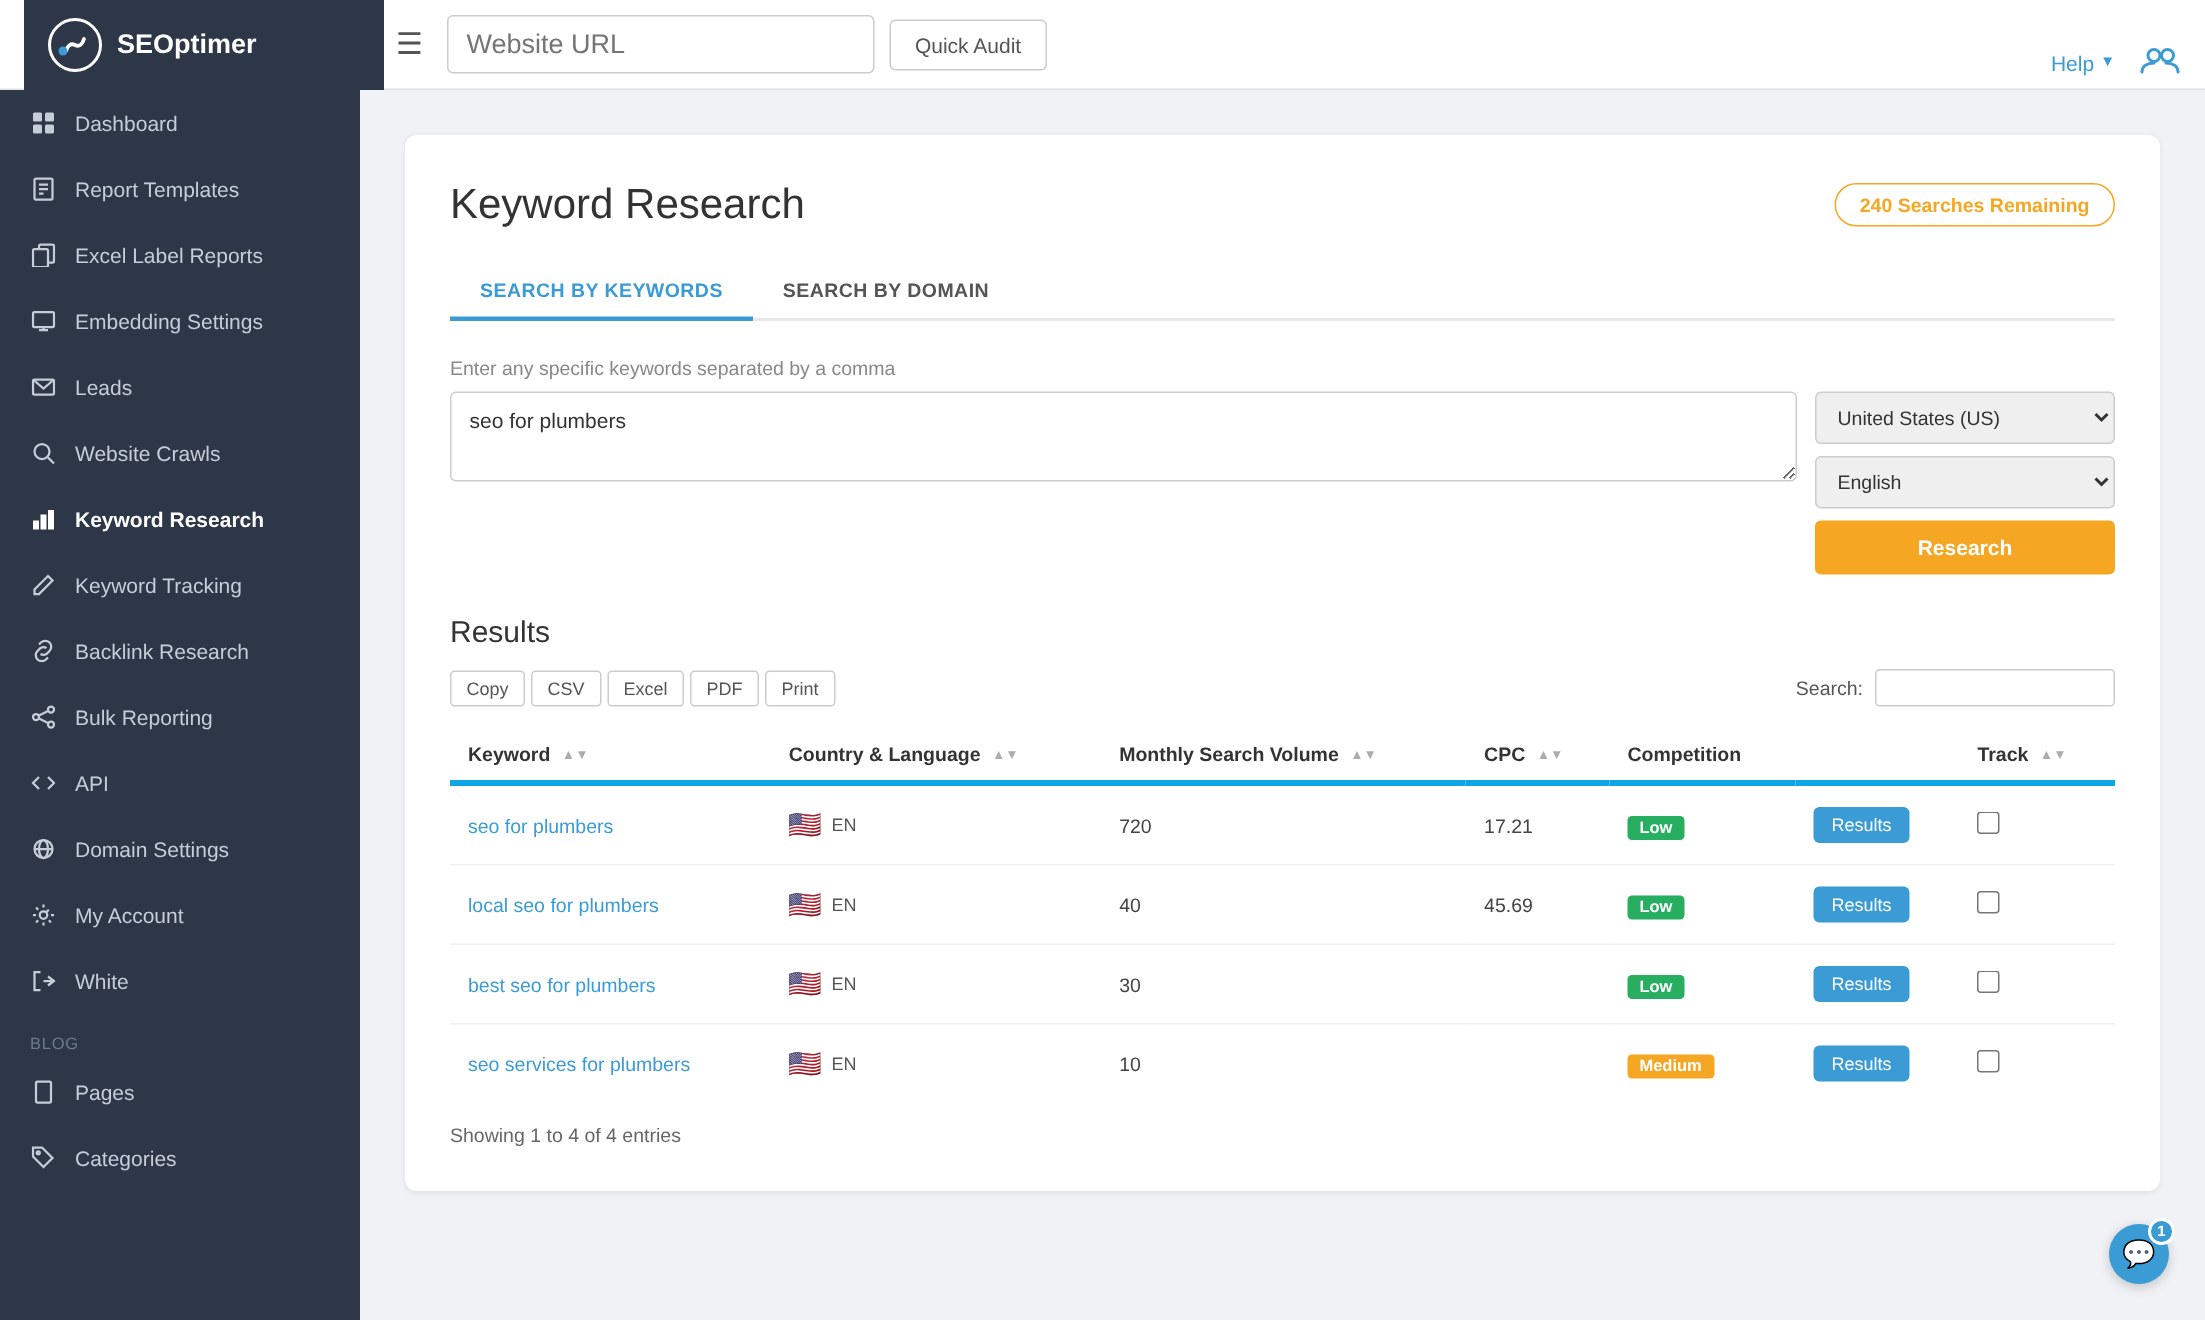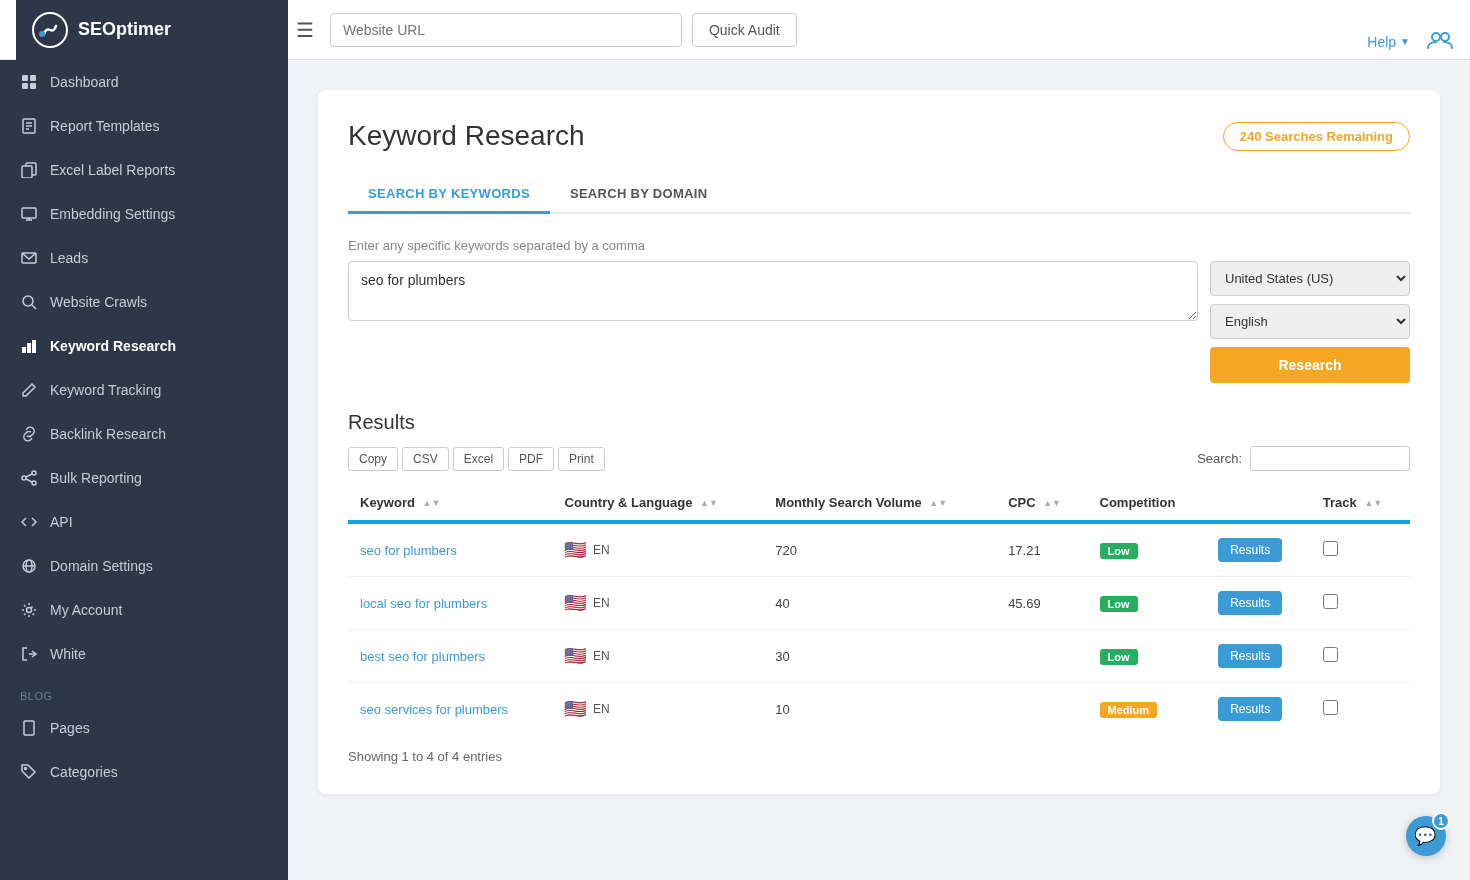--- a/index.html
+++ b/index.html
@@ -1,32 +1,32 @@
 <!DOCTYPE html>
 <html><head>
   <meta charset="utf-8">
   <style>
     * { box-sizing: border-box; margin: 0; padding: 0; }
     body { font-family: -apple-system, BlinkMacSystemFont, 'Segoe UI', sans-serif; font-size: 14px; background: #f0f2f5; display: flex; flex-direction: column; height: 100vh; overflow: hidden; }
 
     
     .topbar { display: flex; align-items: center; background: #fff; border-bottom: 1px solid #e0e0e0; height: 60px; padding: 0 16px; flex-shrink: 0; }
-    .logo-area { width: 272px; display: flex; align-items: center; gap: 8px; flex-shrink: 0; }
+    .logo-area { width: 240px; display: flex; align-items: center; gap: 8px; flex-shrink: 0; }
     .topbar-center { display: flex; align-items: center; gap: 10px; flex: 1; }
-    .url-input { border: 1px solid #ccc; border-radius: 4px; padding: 8px 12px; width: 352px; font-size: 14px; color: #c2410c; outline: none; }
+    .url-input { border: 1px solid #ccc; border-radius: 4px; padding: 8px 12px; width: 285px; font-size: 18px; color: #c2410c; outline: none; }
     .quick-audit-btn { background: #fff; border: 1px solid #ccc; border-radius: 4px; padding: 8px 16px; font-size: 14px; cursor: pointer; color: #555; }
     .topbar-right { display: flex; align-items: center; gap: 16px; margin-left: auto; margin-top: 24px; }
     .help-btn { color: #3a9bd5; font-size: 14px; font-weight: 500; cursor: pointer; display: flex; align-items: center; gap: 4px; background: none; border: none; }
     .user-icon-btn { background: none; border: none; cursor: pointer; color: #3a9bd5; }
 
     
     .layout { display: flex; flex: 1; overflow: hidden; }
 
     
-    .sidebar { width: 288px; background: #2d3748; flex-shrink: 0; overflow-y: auto; display: flex; flex-direction: column; }
+    .sidebar { width: 240px; background: #2d3748; flex-shrink: 0; overflow-y: auto; display: flex; flex-direction: column; }
     .sidebar-item { display: flex; align-items: center; gap: 12px; padding: 13px 20px; color: #c5cdd8; cursor: pointer; font-size: 14px; transition: background 0.15s; }
     .sidebar-item.active { color: #fff; font-weight: 600; }
     .sidebar-icon { width: 18px; height: 18px; display: flex; align-items: center; justify-content: center; flex-shrink: 0; }
     .sidebar-section-label { color: #6b7a8d; font-size: 11px; padding: 14px 20px 4px; text-transform: uppercase; letter-spacing: 0.5px; }
 
     
     .main { flex: 1; overflow-y: auto; padding: 30px 30px; background: #f0f2f5; }
     .content-card { background: #fff; border-radius: 8px; padding: 30px; box-shadow: 0 1px 4px rgba(0,0,0,0.08); }
 
     

